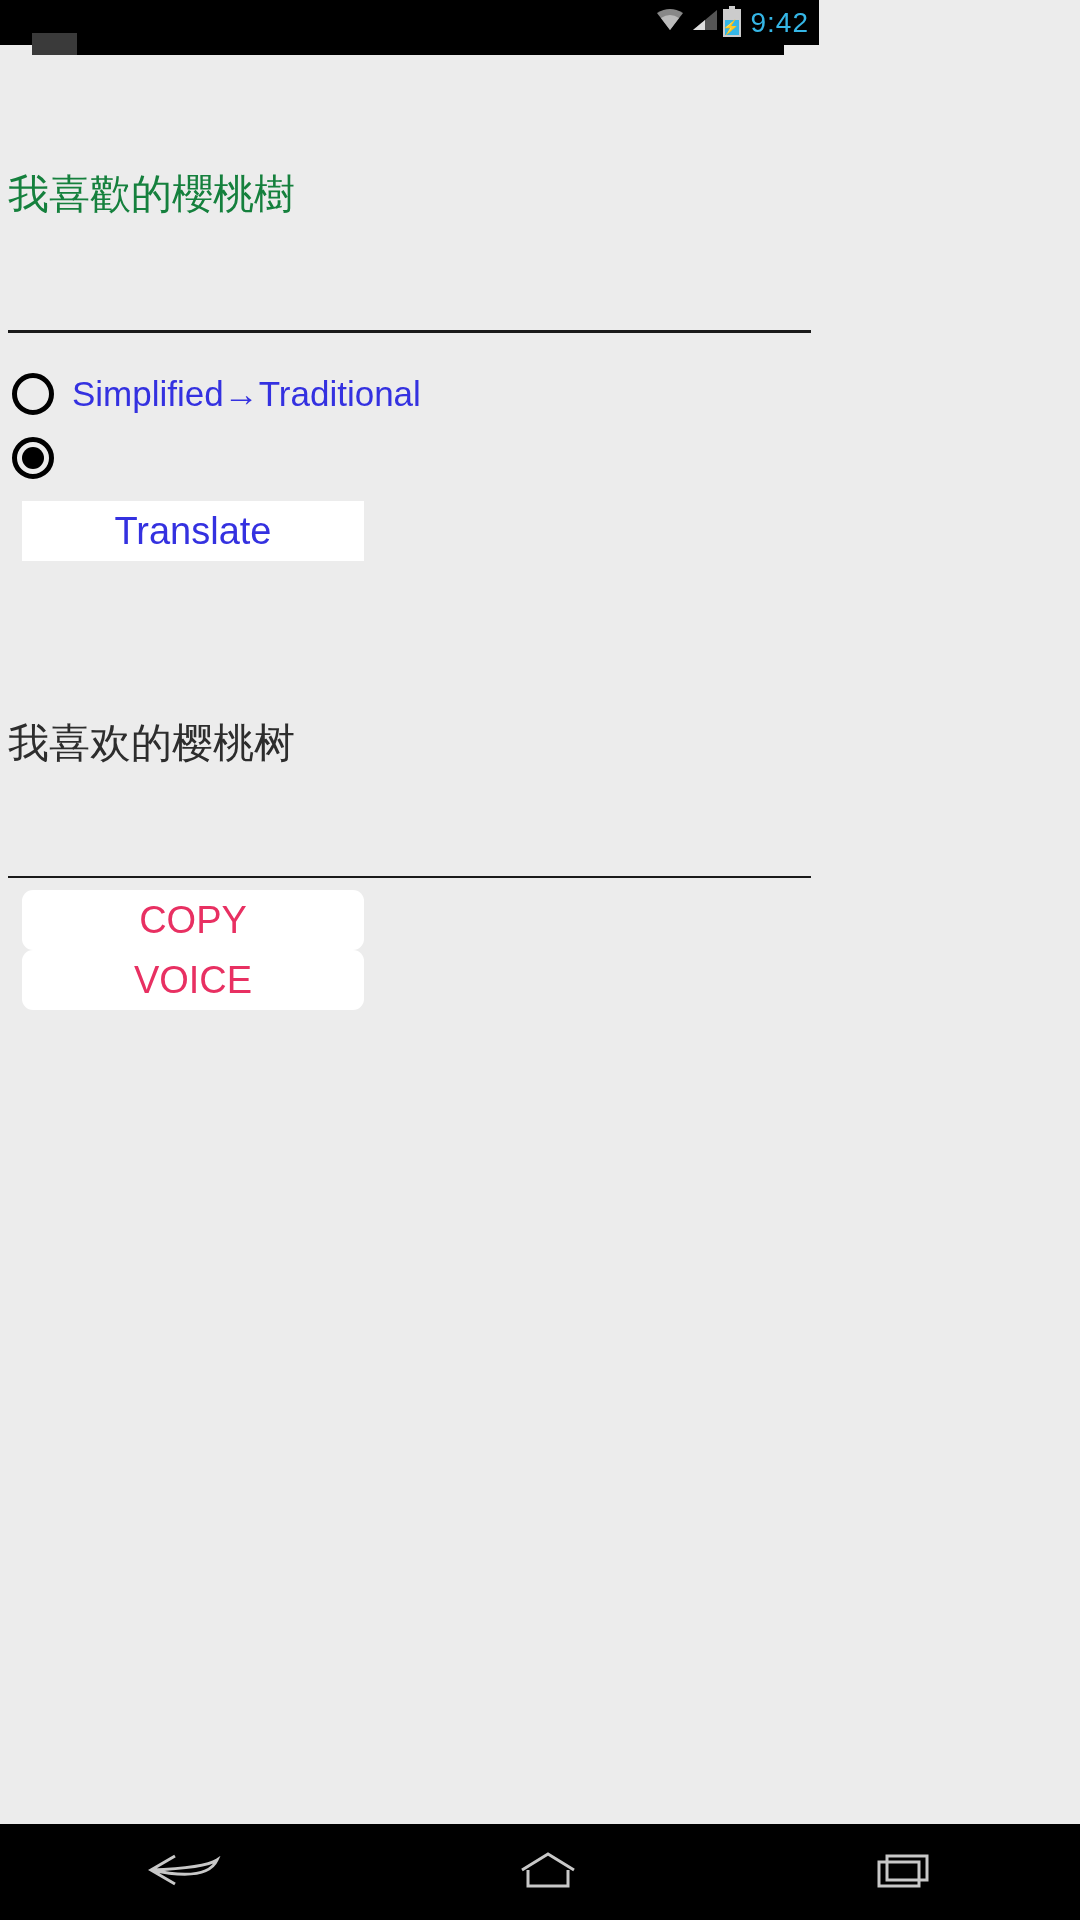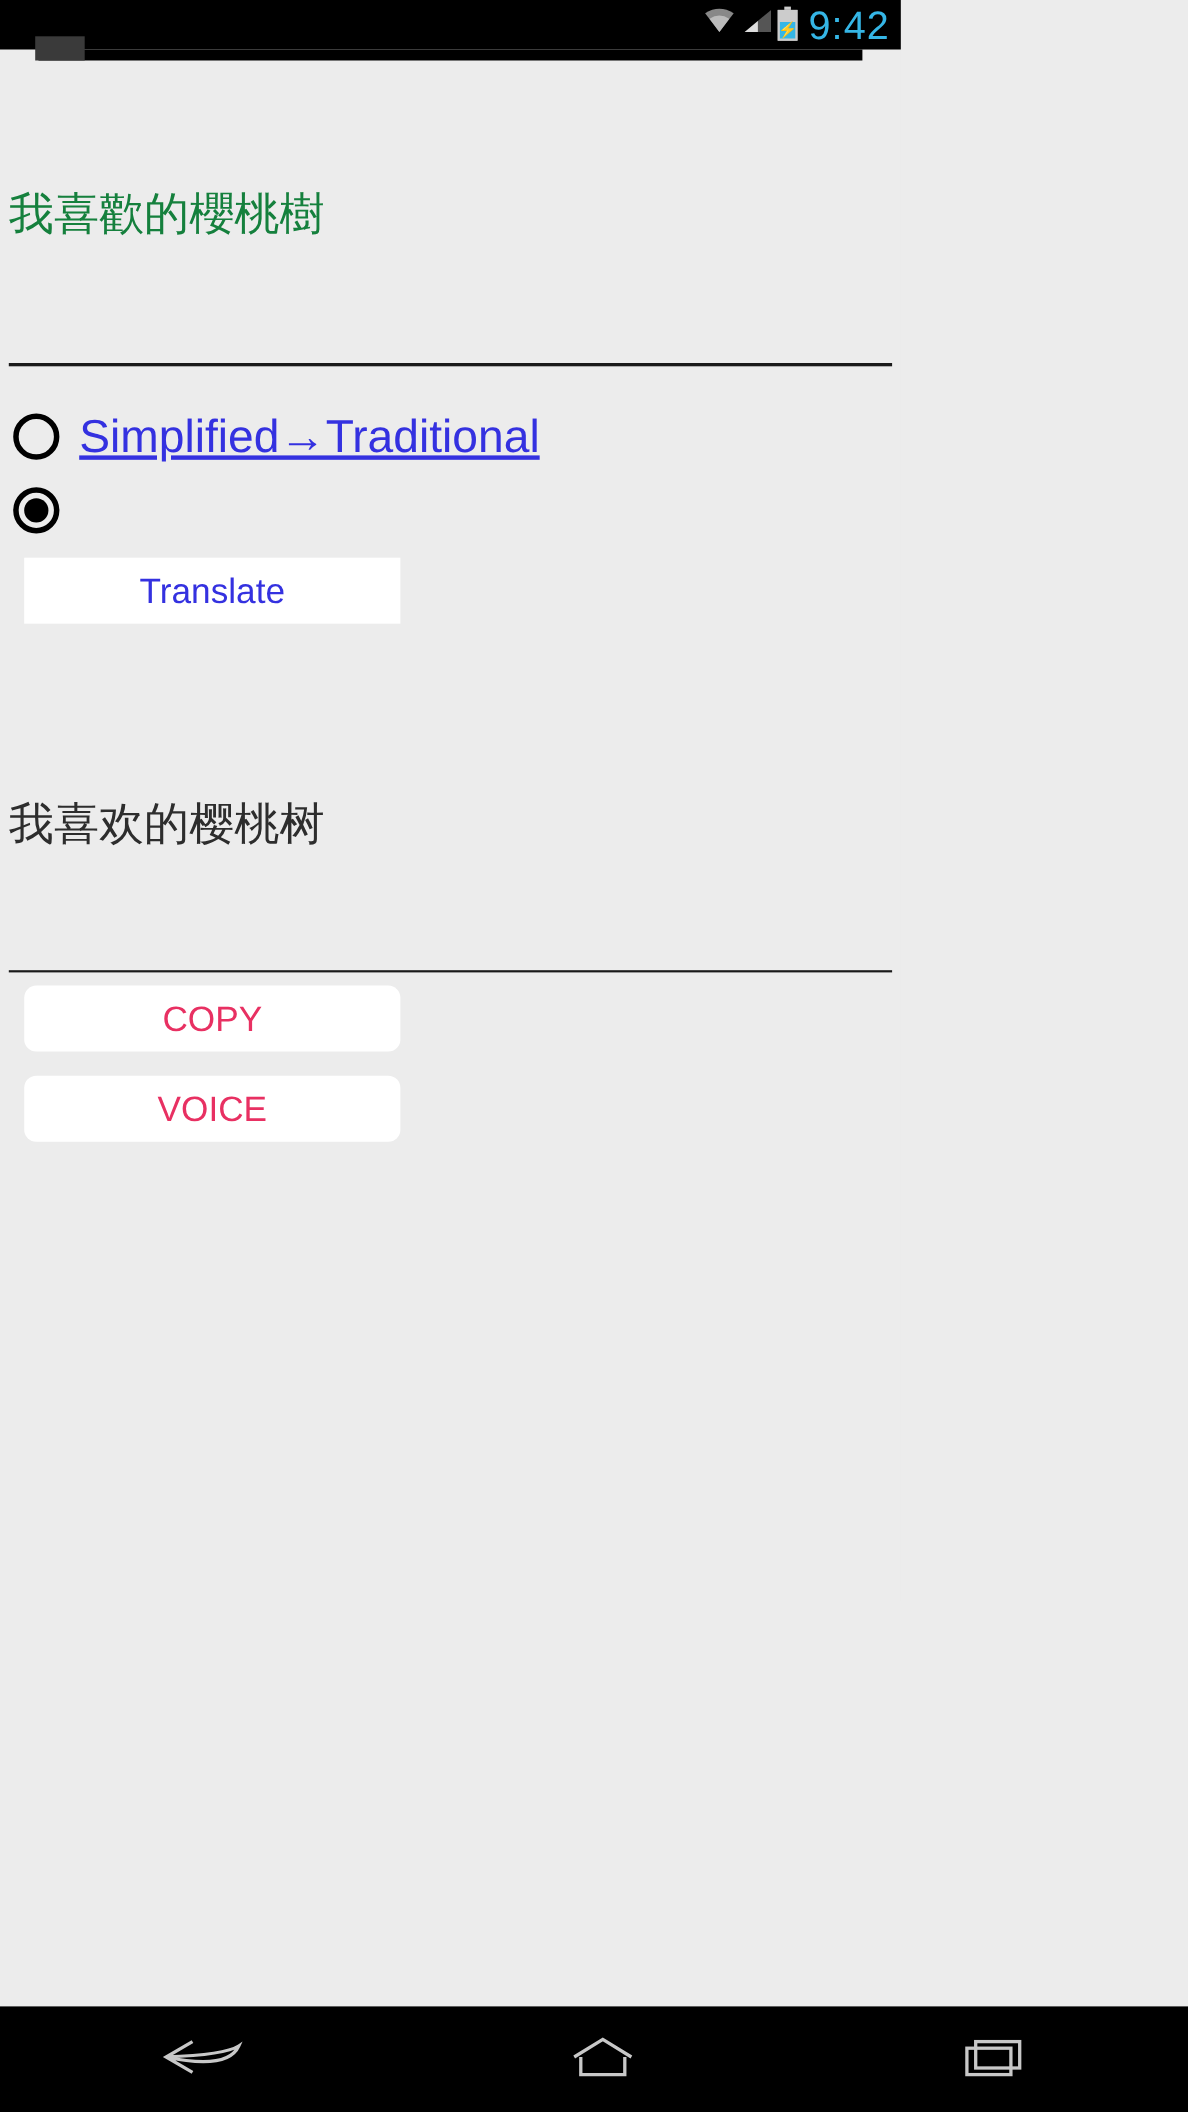--- a/index.html
+++ b/index.html
@@ -16,21 +16,21 @@
     background: #000;
     display: flex;
     align-items: center;
     justify-content: flex-end;
     padding-right: 10px;
     gap: 10px;
   }
   .status-icons { display: flex; align-items: center; gap: 6px; }
   .clock {
     color: #35B6E6;
-    font-size: 36px;
+    font-size: 28px;
     font-weight: 400;
     letter-spacing: 1px;
   }
   .batt {
     width: 18px; height: 28px; position: relative;
     border: 2px solid #ccc; background: #ccc;
   }
   .batt::before{
     content:""; position:absolute; top:-5px; left:4px; width:6px; height:3px; background:#ccc;
   }
@@ -82,33 +82,31 @@
     border-radius: 50%;
     display:flex; align-items:center; justify-content:center;
     margin-left:4px;
     flex-shrink:0;
   }
   .radio-circle.checked::after{
     content:"";
     width:22px; height:22px; background:#000; border-radius:50%;
   }
   .radio-label {
-    font-size: 42px;
+    font-size: 35px;
     color: #3431E0;
-    text-decoration: underline;
   }
 
   .btn-col { margin-left: 14px; margin-top: 8px; }
   .btn {
     width: 342px;
     height: 60px;
     background:#fff;
     display:flex; align-items:center; justify-content:center;
-    font-size: 32px;
-    margin-bottom: 22px;
+    font-size: 38px;
     border: none;
     cursor:pointer;
   }
   .btn.blue { color:#3431E0; }
   .btn.pink { color:#E83062; font-weight:500;border-radius:11px; }
 
   .output-area { margin-top: 155px; }
   .output-text {
     font-size: 41px;
     color:#2d2d2d;

